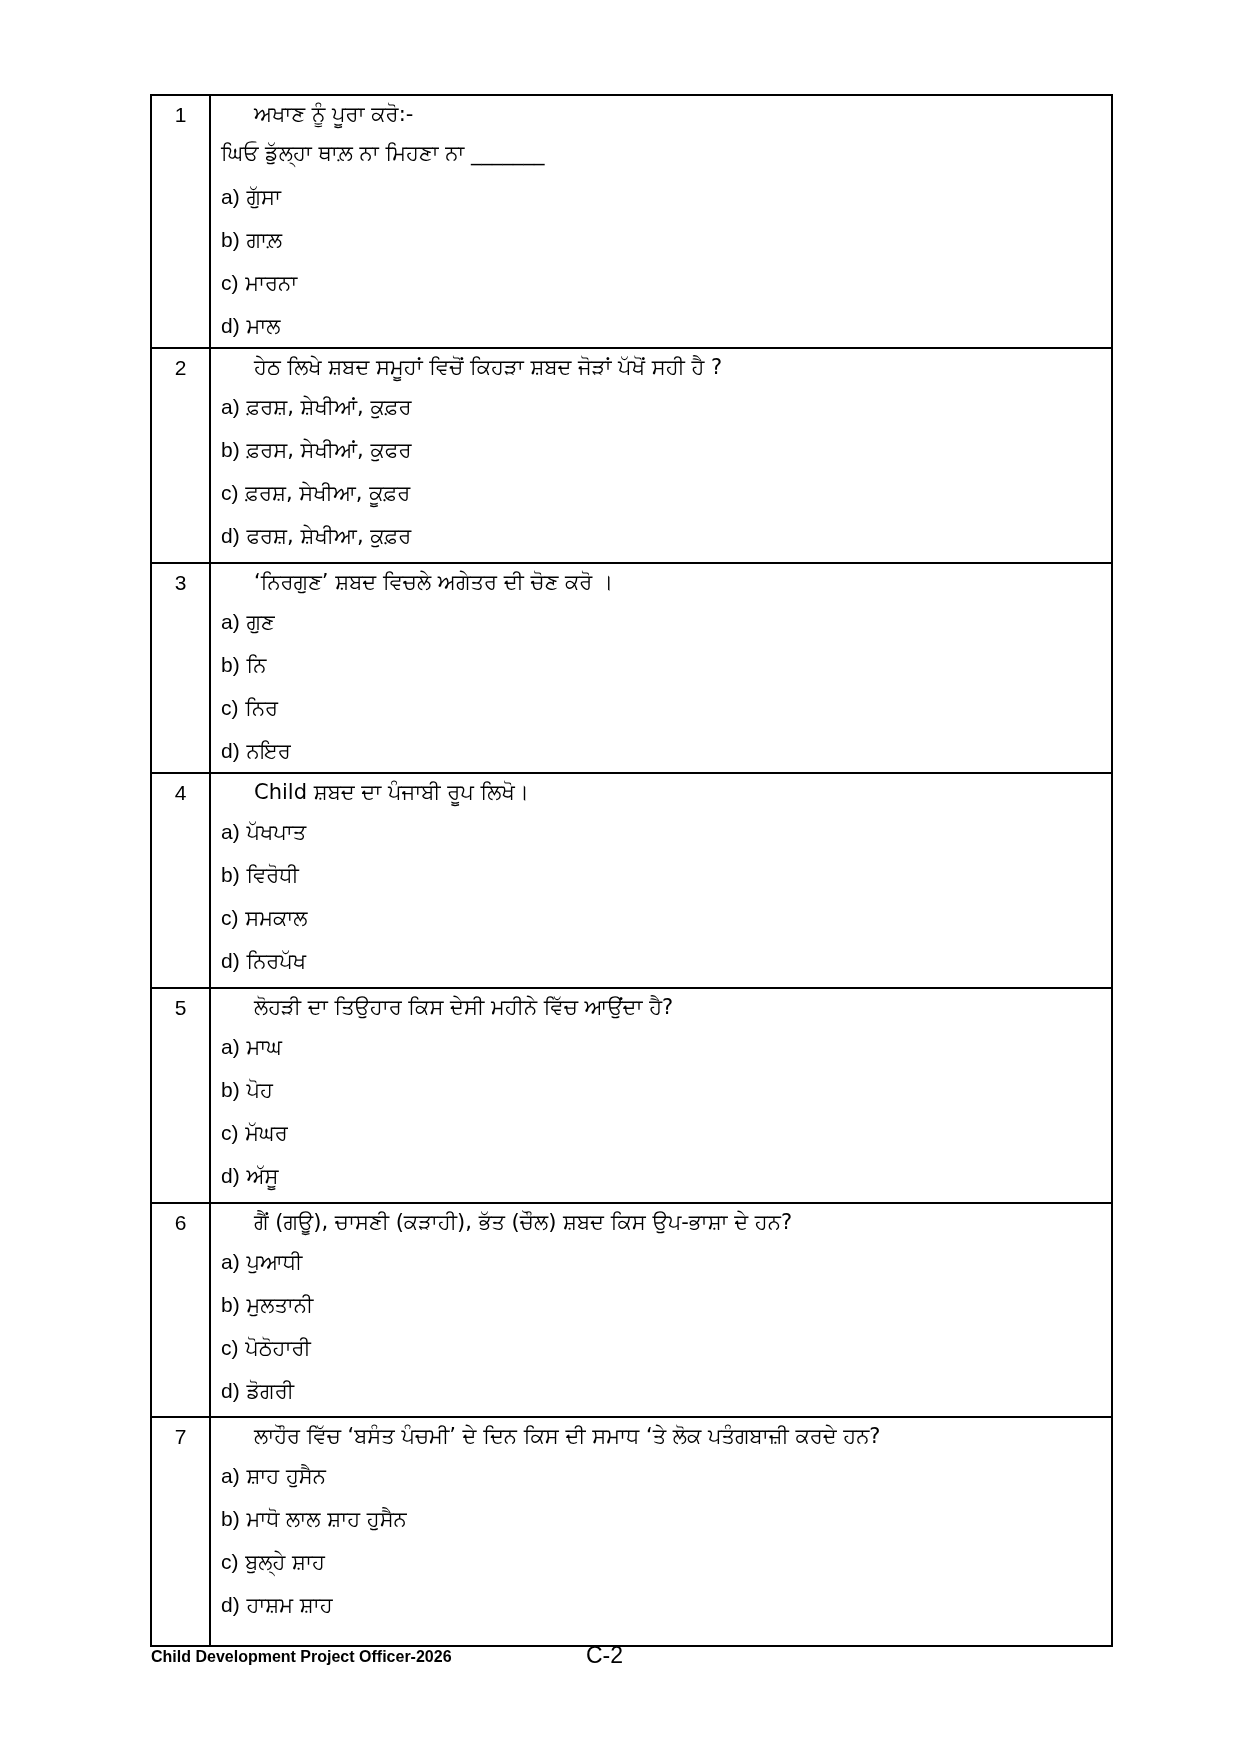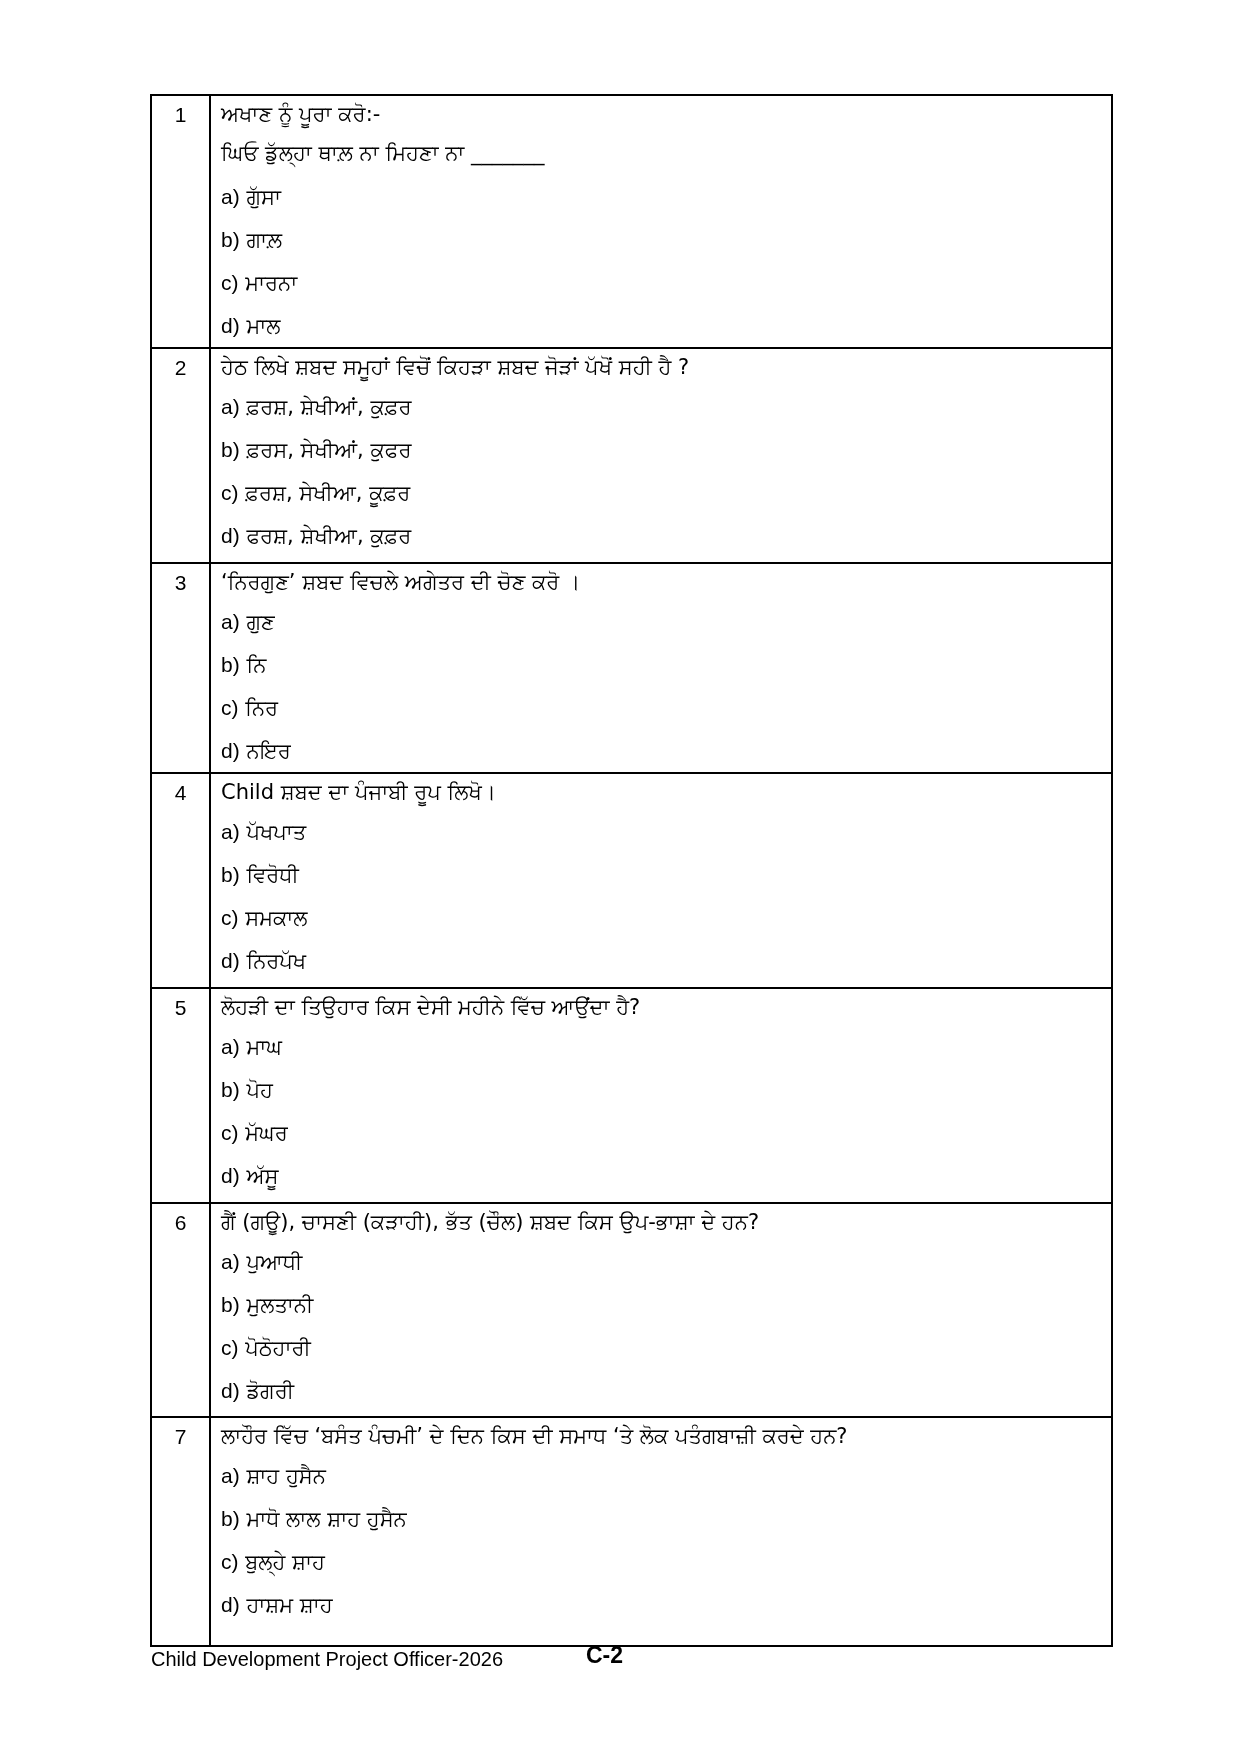--- a/index.html
+++ b/index.html
@@ -6,26 +6,26 @@
     body { width: 1241px; height: 1754px; position: relative; overflow: hidden;
            font-family: "DejaVu Sans", "Liberation Sans", sans-serif; color: #000; }
     .page-table { position: absolute; left: 150px; top: 94px; width: 963px;
                   border-collapse: collapse; table-layout: fixed; }
     .page-table td { border: 2px solid #000; vertical-align: top; padding: 0; }
     .col-num { width: 59px; text-align: center; }
     .qnum { display: block; font-family: "Liberation Sans", sans-serif; font-size: 21px;
             line-height: 26px; padding-top: 6px; }
     .qcell { padding-left: 10px !important; }
     .line { font-size: 21px; line-height: 43px; height: 43px; white-space: nowrap; }
-    .line:first-child { line-height: 36px; height: 36px; }
+    .line:first-child { line-height: 36px; height: 36px; margin-left: 33px; }
     .opt-letter { font-family: "Liberation Sans", sans-serif; }
     .footer-left { position: absolute; left: 151px; top: 1648px;
-                   font-family: "Liberation Sans", sans-serif; font-weight: normal; font-size: 20px; }
+                   font-family: "Liberation Sans", sans-serif; font-weight: bold; font-size: 16px; }
     .footer-right { position: absolute; left: 586px; top: 1642px;
-                    font-family: "Liberation Sans", sans-serif; font-weight: bold; font-size: 23px; }
+                    font-family: "Liberation Sans", sans-serif; font-weight: normal; font-size: 23px; }
   </style>
 </head>
 <body>
 
 <table class="page-table">
   <colgroup>
       <col style="width:59px">
       <col>
     </colgroup>
   <tbody id="qbody">

